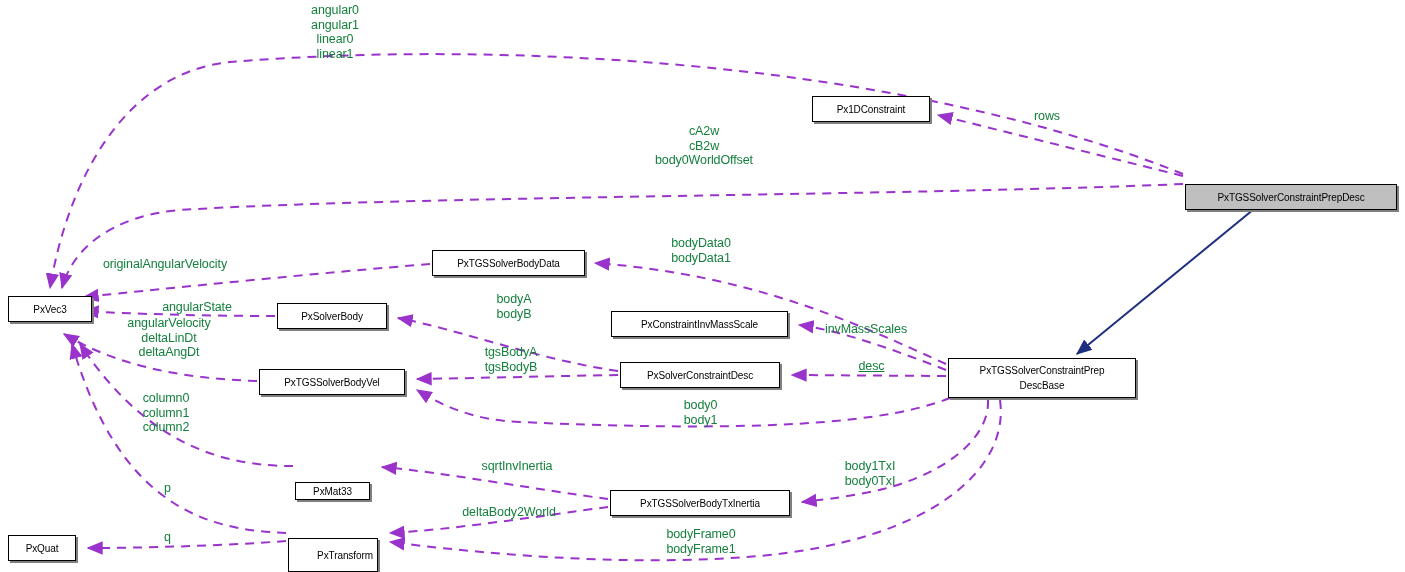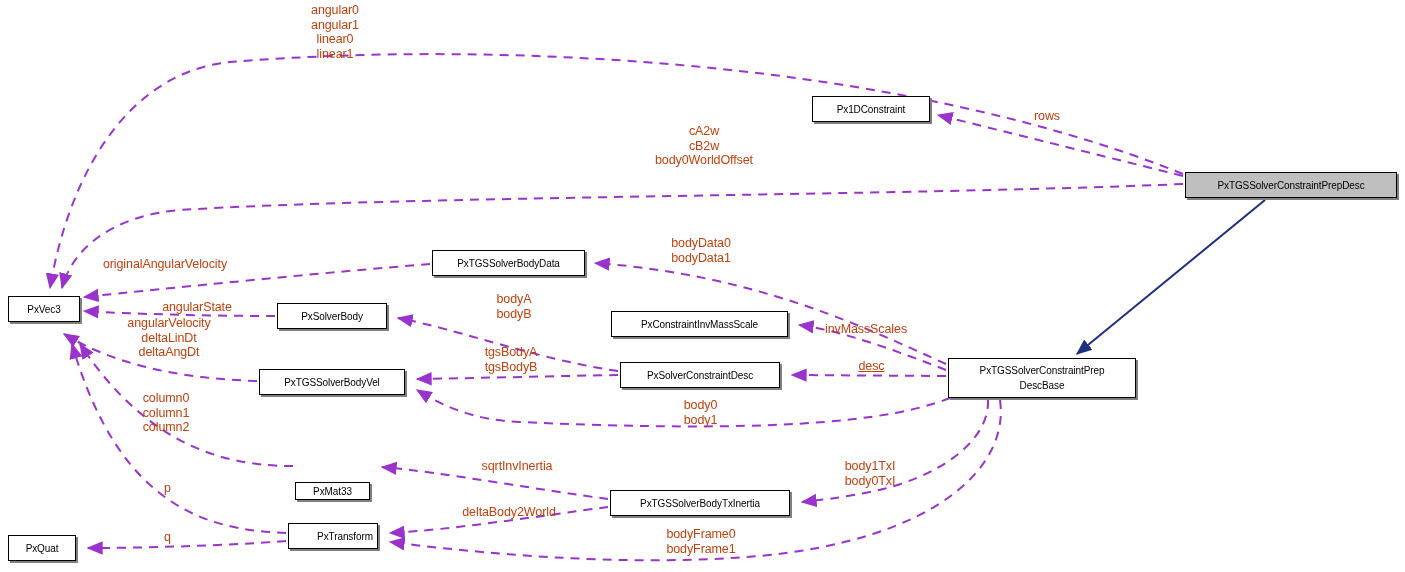--- a/index.html
+++ b/index.html
@@ -35,26 +35,27 @@
     text-align: center;
     white-space: pre;
     display: flex;
     align-items: center;
     justify-content: center;
     box-shadow: 2px 2px 0 0 #808080;
     letter-spacing: -0.1px;
   }
   .node.highlight {
     background: #bfbfbf;
+    margin-top: 12px;
   }
   .edge-label {
     position: absolute;
     font-size: 12.5px;
     line-height: 14.5px;
-    color: #c2410c;
+    color: #15803d;
     text-align: center;
     white-space: pre;
     letter-spacing: -0.1px;
   }
   .edge-label.linked {
     text-decoration: underline;
   }
 </style>
 </head>
 <body>
@@ -111,31 +112,31 @@
 
       <path d="M 286 541 C 220 546 140 548 88 548"></path>
     </g>
 
     <g fill="none" stroke="#1f2f7f" stroke-width="2" marker-end="url(#arrow-inherit)">
 
       <path d="M 1265 200 L 1077 354"></path>
     </g>
   </svg>
 
-  <div class="node" style="left:8px;  top:296px; width:72px;  height:26px;">PxVec3</div>
+  <div class="node" style="left:8px;  top:296px; width:84px;  height:26px;">PxVec3</div>
 
   <div class="node" style="left:8px;  top:535px; width:68px;  height:26px;">PxQuat</div>
 
   <div class="node" style="left:277px; top:303px; width:110px; height:26px;">PxSolverBody</div>
 
   <div class="node" style="left:259px; top:369px; width:146px; height:26px;">PxTGSSolverBodyVel</div>
 
   <div class="node" style="left:295px; top:454px; width:75px;  height:18px;margin-top:28px;">PxMat33</div>
 
-  <div class="node" style="left:288px; top:523px; width:90px;  height:26px;padding-left:24px;">PxTransform</div>
+  <div class="node" style="left:288px; top:538px; width:90px;  height:34px;padding-left:24px;">PxTransform</div>
 
   <div class="node" style="left:432px; top:250px; width:153px; height:26px;">PxTGSSolverBodyData</div>
 
   <div class="node" style="left:611px; top:311px; width:177px; height:26px;">PxConstraintInvMassScale</div>
 
   <div class="node" style="left:620px; top:362px; width:160px; height:26px;">PxSolverConstraintDesc</div>
 
   <div class="node" style="left:610px; top:490px; width:180px; height:26px;">PxTGSSolverBodyTxInertia</div>
 
   <div class="node" style="left:812px; top:96px;  width:118px; height:26px;">Px1DConstraint</div>

